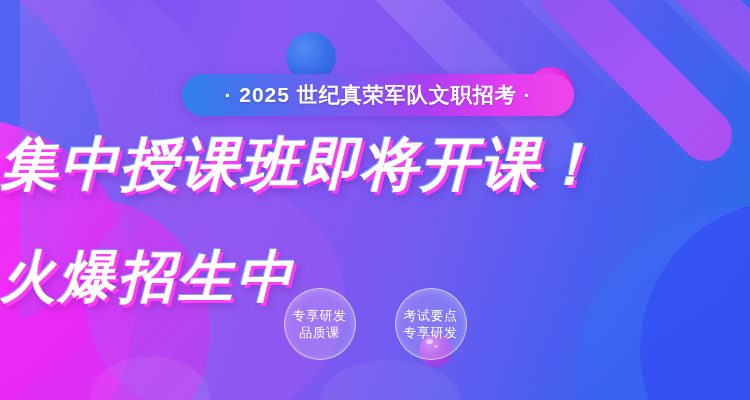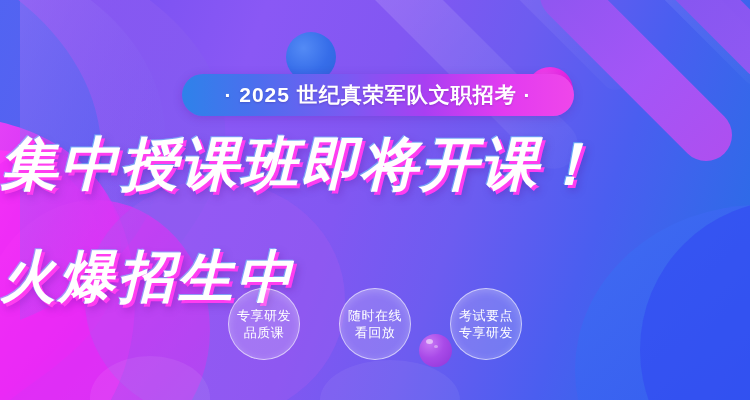--- a/index.html
+++ b/index.html
@@ -246,22 +246,18 @@
 
   <div class="headline headline-1">集中授课班即将开课！</div>
   <div class="headline headline-2">火爆招生中</div>
 
   <div class="badges">
     <div class="badge">
       <span>专享研发</span>
       <span>品质课</span>
     </div>
     <div class="badge">
-      <span>随时在线</span>
-      <span>看回放</span>
-    </div>
-    <div class="badge">
       <span>考试要点</span>
       <span>专享研发</span>
     </div>
   </div>
 
 </div>
 
 </body></html>

